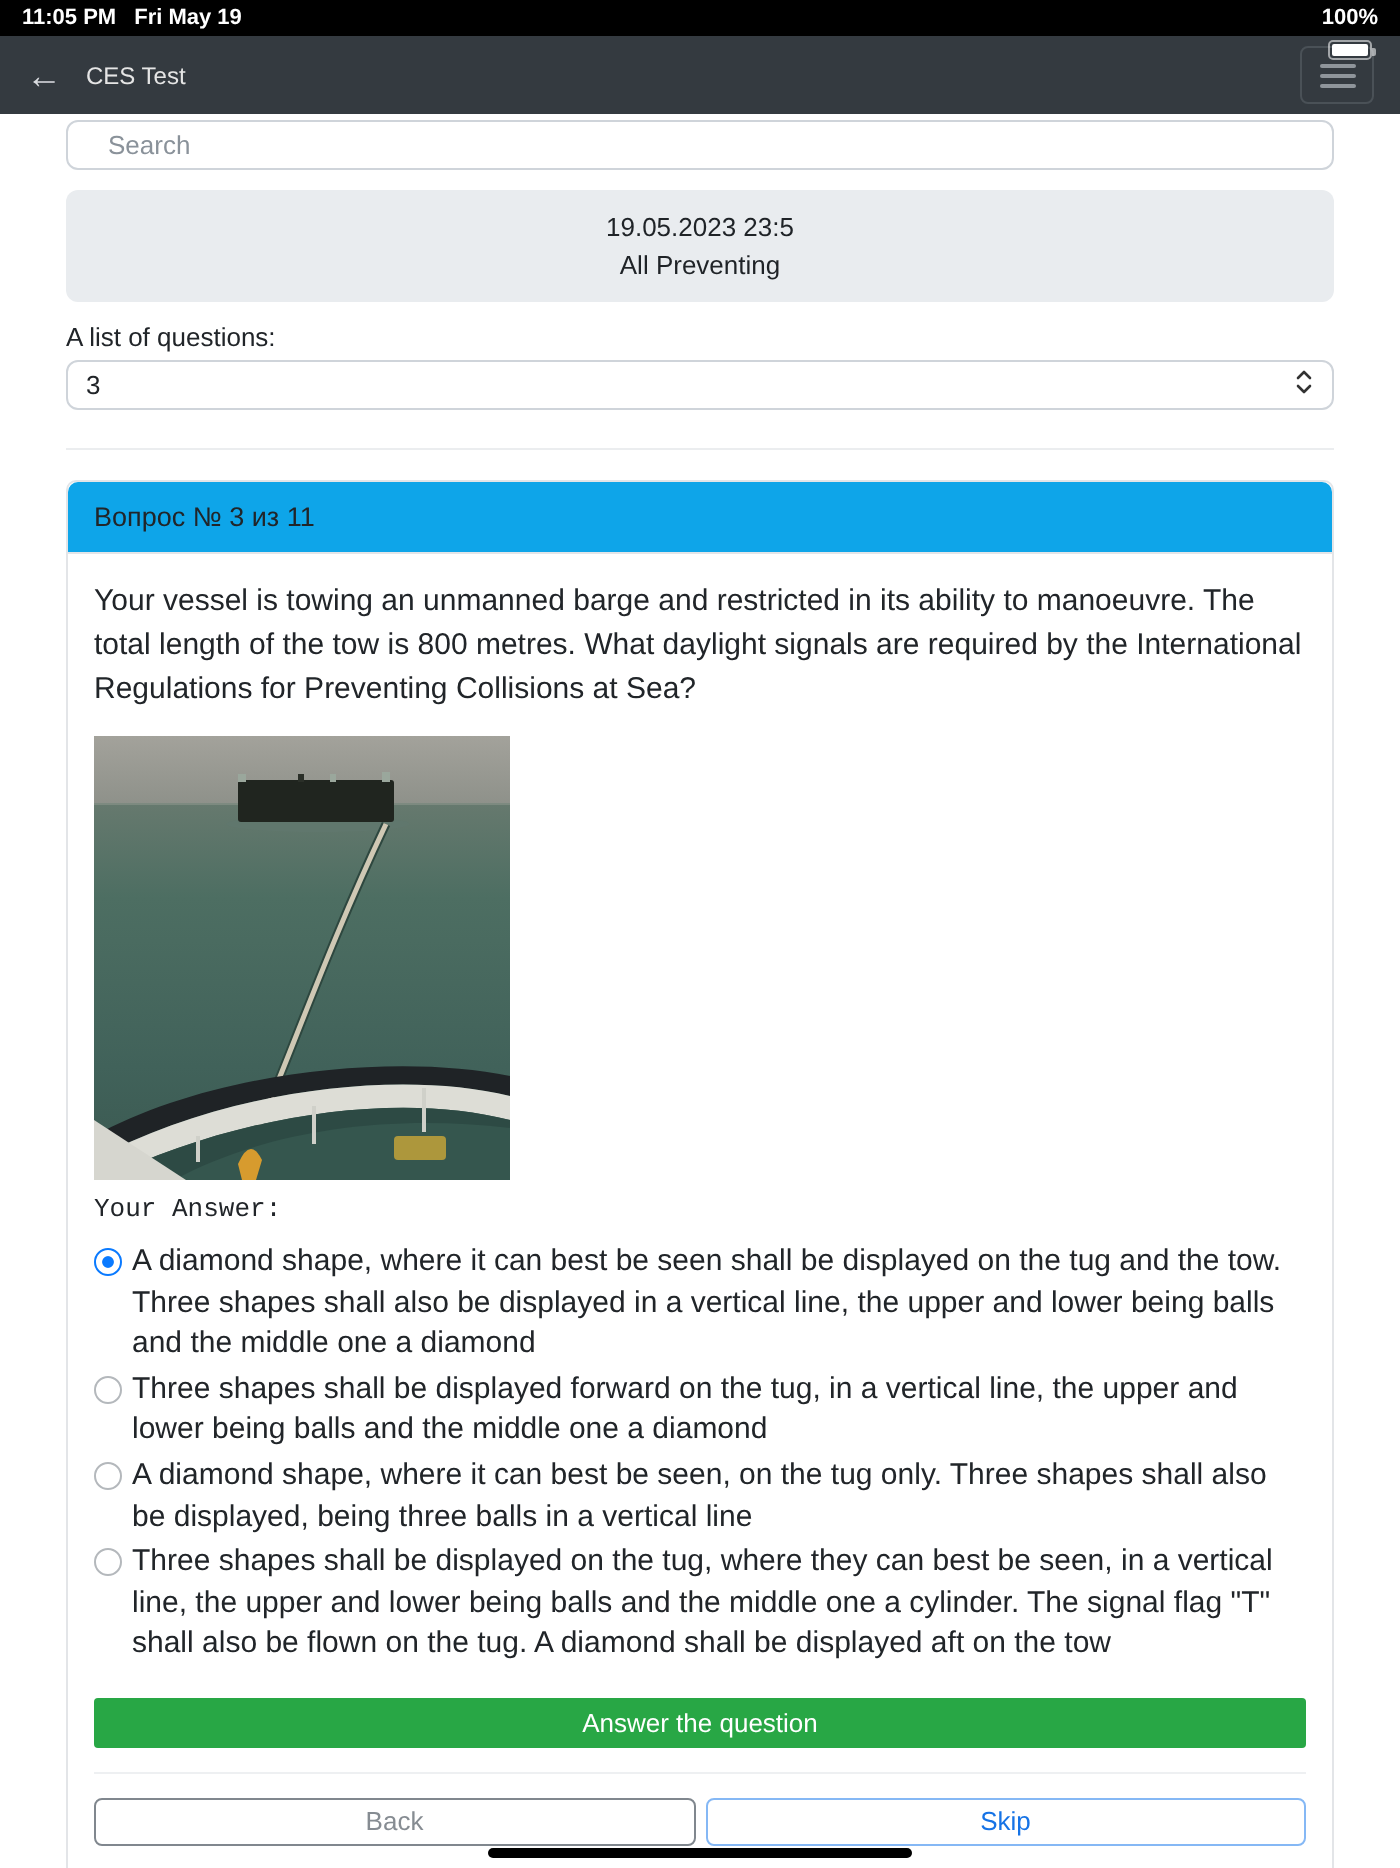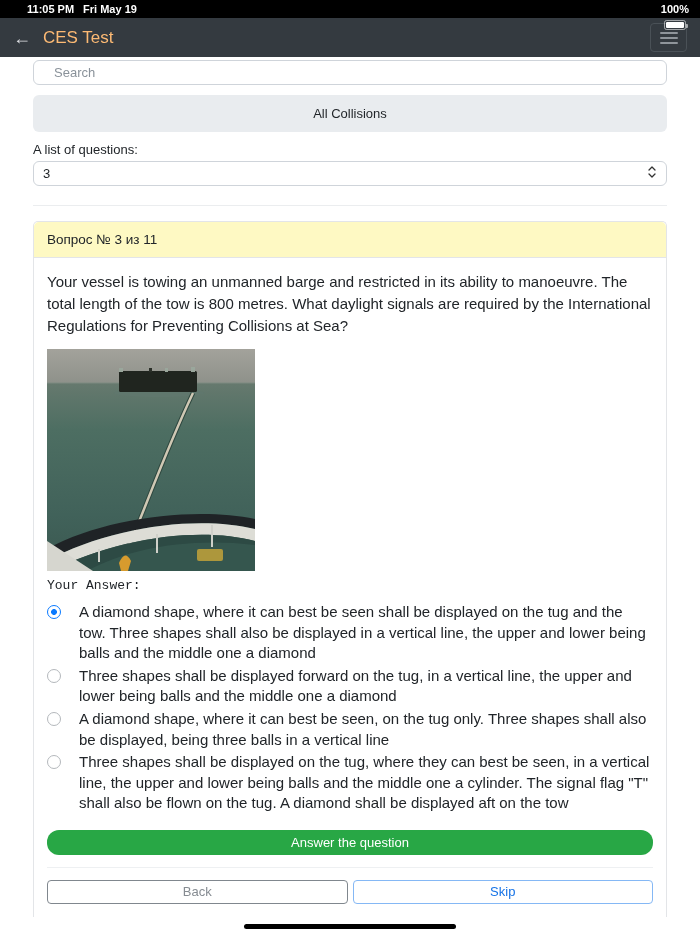--- a/index.html
+++ b/index.html
@@ -6,34 +6,34 @@
   html,body { width:700px; height:934px; }
   body {
     font-family: "Liberation Sans", "DejaVu Sans", sans-serif;
     background:#fff; color:#212529; overflow:hidden; position:relative;
   }
   
   .statusbar {
     height:18px; background:#000; color:#fff; font-size:11px; font-weight:700;
     display:flex; align-items:center; justify-content:space-between; padding:0 11px;
   }
-  .sb-left { display:flex; gap:9px; align-items:center;margin-left:16px; }
+  .sb-left { display:flex; gap:9px; align-items:center; }
   .sb-right { display:flex; gap:5px; align-items:center;flex-direction:column; }
   .wifi-icon svg { display:block; }
   .battery { width:22px; height:10px; border:1px solid rgba(255,255,255,.55); border-radius:2.5px;
     position:relative; display:flex; align-items:center; padding:1px; }
   .battery .level { background:#fff; border-radius:1px; height:6px; width:100%; }
   .battery:after { content:""; position:absolute; right:-3px; top:2.5px; width:2px; height:4px;
     background:rgba(255,255,255,.55); border-radius:0 1px 1px 0; }
   
   .navbar {
     height:39px; background:#343a40; display:flex; align-items:center; padding:0 13px;
   }
   .back-arrow { color:#dadce0; font-size:18px; line-height:1; margin-right:12px; cursor:pointer; }
-  .nav-title { color:#fdba74; font-size:17px; }
+  .nav-title { color:#e5e5e5; font-size:12px; }
   .nav-spacer { flex:1; }
   .hamburger {
     width:37px; height:29px; border:1px solid #4a5157; border-radius:4px;
     display:flex; flex-direction:column; align-items:center; justify-content:center; gap:3px; cursor:pointer;
   }
   .hamburger i { display:block; width:18px; height:2px; background:#8f959b; border-radius:1px; }
   
   .content { padding:3px 33px 0 33px; }
   .search-input {
     width:100%; height:25px; border:1px solid #cfd4da; border-radius:6px; padding:0 20px;
@@ -46,38 +46,38 @@
   }
   .list-label { margin-top:10px; font-size:13px; }
   .select-box {
     margin-top:4px; height:25px; border:1px solid #cfd4da; border-radius:6px; background:#fff;
     display:flex; align-items:center; justify-content:space-between; padding:0 9px; font-size:13px; cursor:pointer;
   }
   .divider { border:none; border-top:1px solid #ebedef; margin:19px 0 0 0; }
   
   .card { margin-top:15px; border:1px solid #e3e5e8; border-radius:5px 5px 0 0; border-bottom:none; background:#fff; }
   .card-header {
-    background:#fef9c3; border-bottom:1px solid #e3e5e8; border-radius:5px 5px 0 0;
+    background:#0ea5e9; border-bottom:1px solid #e3e5e8; border-radius:5px 5px 0 0;
     padding:10px 13px; font-size:13.5px; color:#212529;
   }
   .card-body { padding:13px; }
   .question-text { font-size:15px; line-height:1.45; margin-bottom:13px; }
   .question-photo { display:block; width:208px; height:222px; margin-bottom:7px; }
   .your-answer { font-size:13px; margin-bottom:9px;font-family:Liberation Mono, monospace; }
-  .option { display:flex; gap:18px; font-size:15px; line-height:1.37; margin-bottom:2px; cursor:pointer; }
+  .option { display:flex; gap:5px; font-size:15px; line-height:1.37; margin-bottom:2px; cursor:pointer; }
   .radio {
     flex:none; width:14px; height:14px; margin-top:3px; border-radius:50%;
     border:1.5px solid #b4b8bc; background:#fff;
   }
   .option.selected .radio {
     border-color:#0a7aff;
     background: radial-gradient(circle closest-side, #0a7aff 0 45%, #fff 52% 100%);
   }
   .answer-btn {
-    margin-top:16px; width:100%; height:25px; background:#28a745; border:none; border-radius:12px;
+    margin-top:16px; width:100%; height:25px; background:#28a745; border:none; border-radius:2px;
     color:#fff; font-size:13px; font-family:inherit; cursor:pointer;
     display:flex; align-items:center; justify-content:center;
   }
   .hr2 { border:none; border-top:1px solid #eef0f2; margin:12px 0; }
   .btn-row { display:flex; gap:5px; }
   .btn-back, .btn-skip {
     flex:1; height:24px; background:#fff; border-radius:4px; font-size:13px; font-family:inherit;
     cursor:pointer; display:flex; align-items:center; justify-content:center;
   }
   .btn-back { border:1px solid #80878e; color:#868c92; }
@@ -120,21 +120,22 @@
       <i></i>
       <i></i>
   </span>
 </div>
 
 <div class="content">
 
   <input class="search-input" type="text" placeholder="Search" style="">
 
   <div class="info-box">
-    <div>All Collisions</div>
+    <div>19.05.2023 23:5</div>
+    <div>All Preventing</div>
   </div>
 
   <div class="list-label">A list of questions:</div>
 
   <div class="select-box">
     <span>3</span>
     <span>
       <svg width="10" height="14" viewBox="0 0 10 14">
         <polyline points="2,5 5,2 8,5" fill="none" stroke="#333" stroke-width="1.3" stroke-linecap="round" stroke-linejoin="round"></polyline>
         <polyline points="2,9 5,12 8,9" fill="none" stroke="#333" stroke-width="1.3" stroke-linecap="round" stroke-linejoin="round"></polyline>

